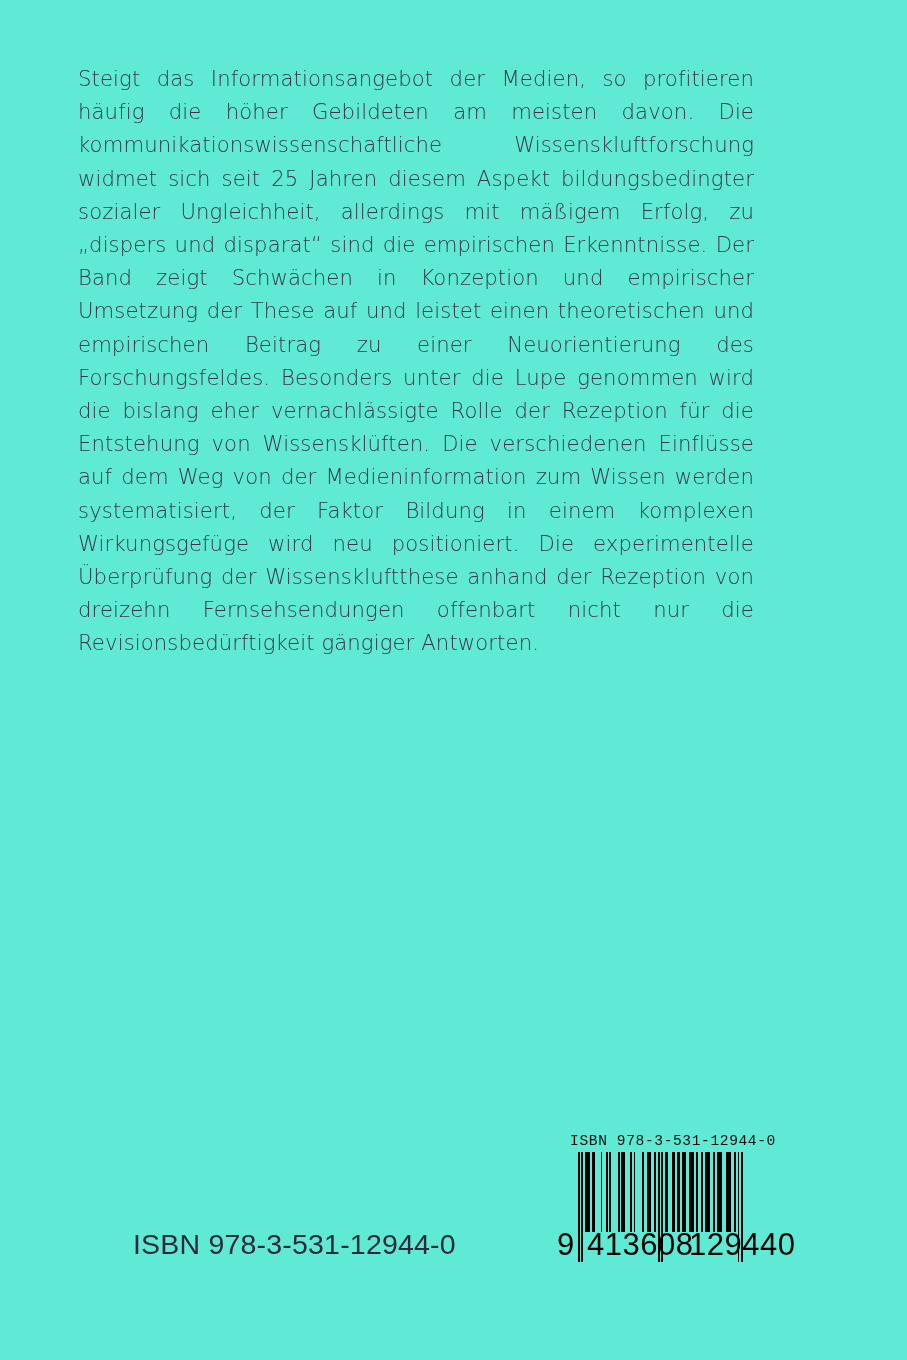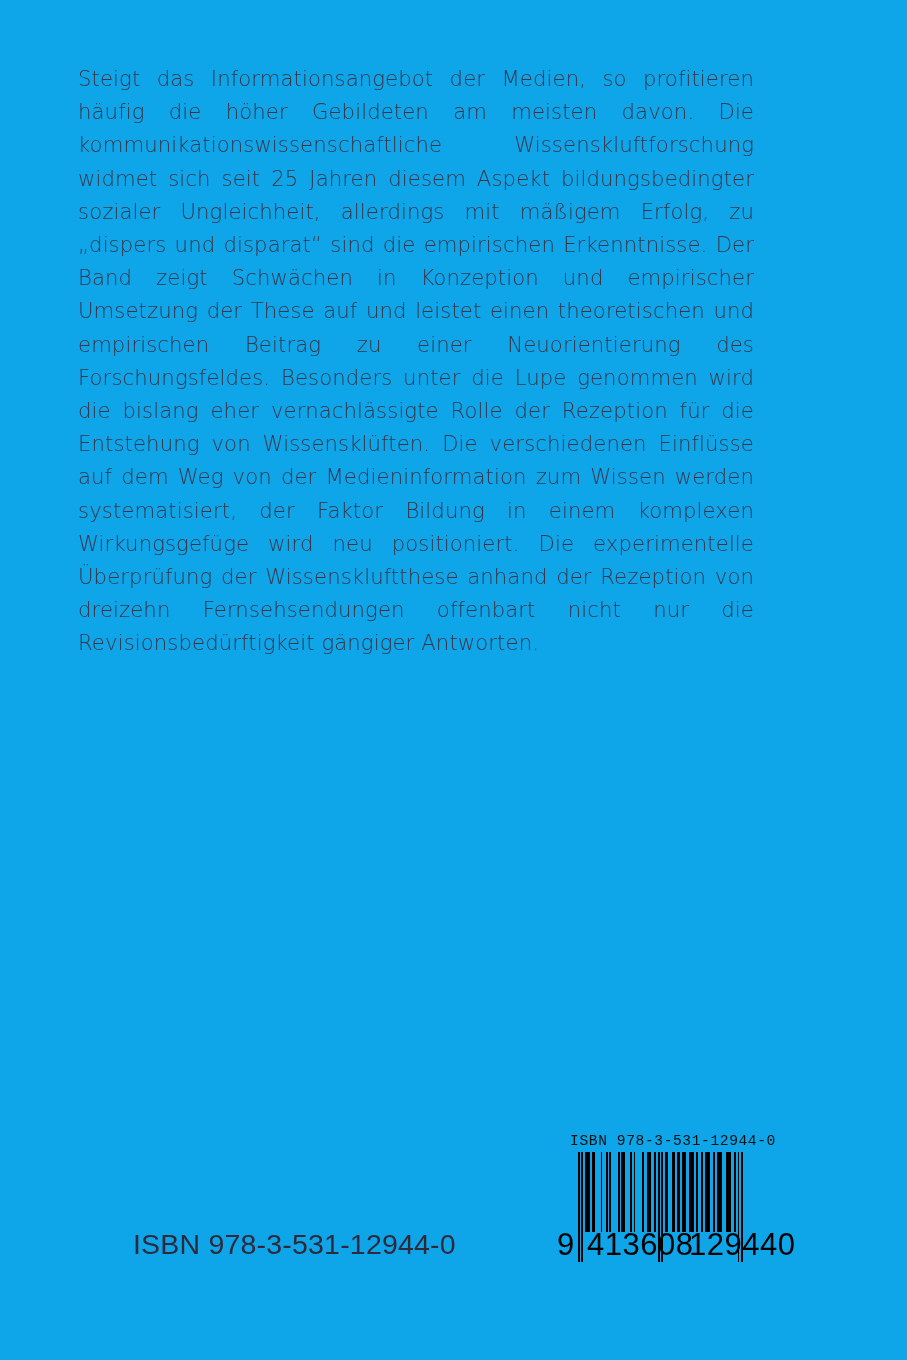--- a/index.html
+++ b/index.html
@@ -5,21 +5,21 @@
   html, body {
     margin: 0;
     padding: 0;
     background: #ffffff;
   }
 
   .page {
     position: relative;
     width: 907px;
     height: 1360px;
-    background: #0ea5e9;
+    background: #5eead4;
     overflow: hidden;
     font-family: "Liberation Sans", sans-serif;
   }
 
   
   .blurb {
     position: absolute;
     left: 78px;
     top: 62px;
     width: 676px;

